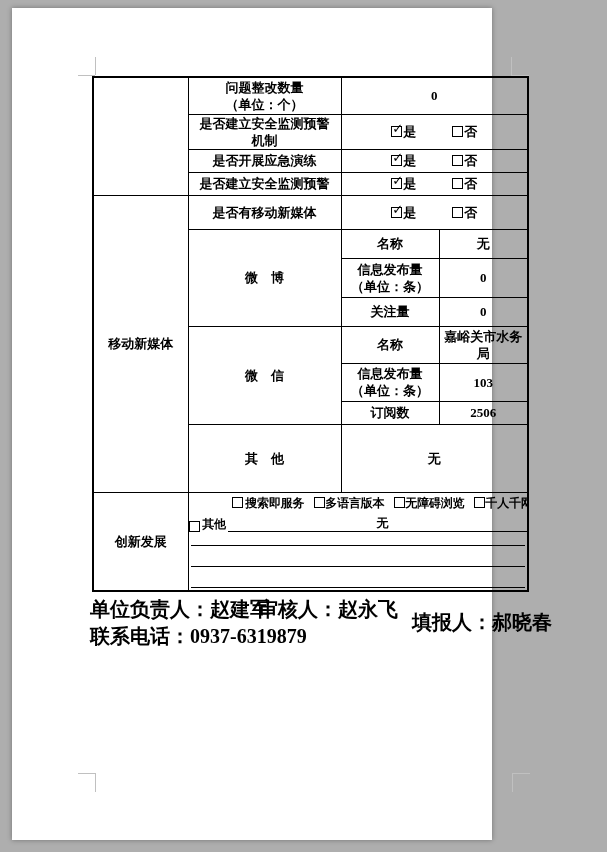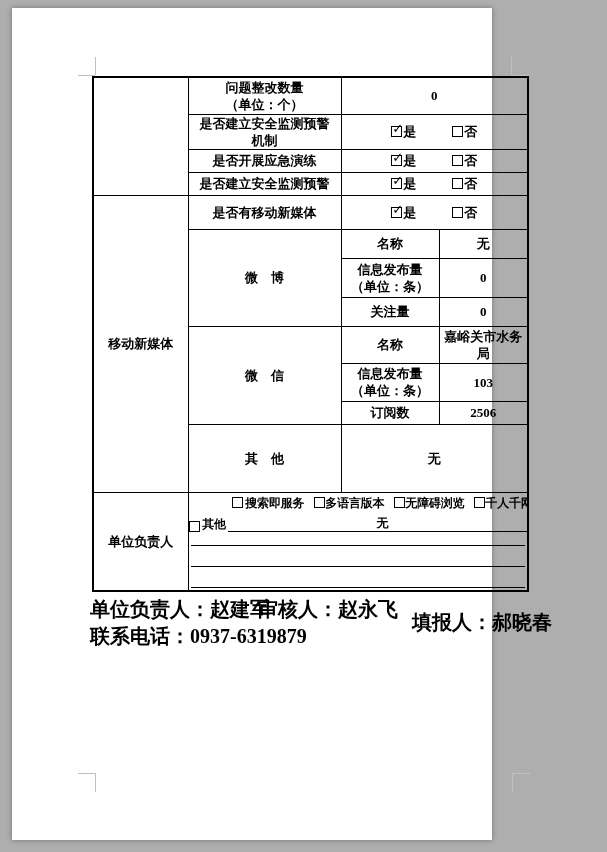--- a/index.html
+++ b/index.html
@@ -145,21 +145,21 @@
     </tr>
     <tr style="height:23px">
       <td>订阅数</td>
       <td>2506</td>
     </tr>
     <tr style="height:68px">
       <td>其　他</td>
       <td colspan="2">无</td>
     </tr>
     <tr style="height:99px">
-      <td>单位负责人</td>
+      <td>创新发展</td>
       <td colspan="3" class="innov">
         <div class="irow1">
           <span class="iopt"><span class="cb"></span>&nbsp;<span>搜索即服务</span></span><span class="iopt"><span class="cb"></span><span>多语言版本</span></span><span class="iopt"><span class="cb"></span><span>无障碍浏览</span></span><span class="iopt"><span class="cb"></span><span>千人千网</span></span>
         </div>
         <div class="irow2">
           <span class="cb"></span>&nbsp;<span>其他</span><span class="fill">无</span>
         </div>
         <div class="blank b1"></div>
         <div class="blank b2"></div>
         <div class="blank b2"></div>

